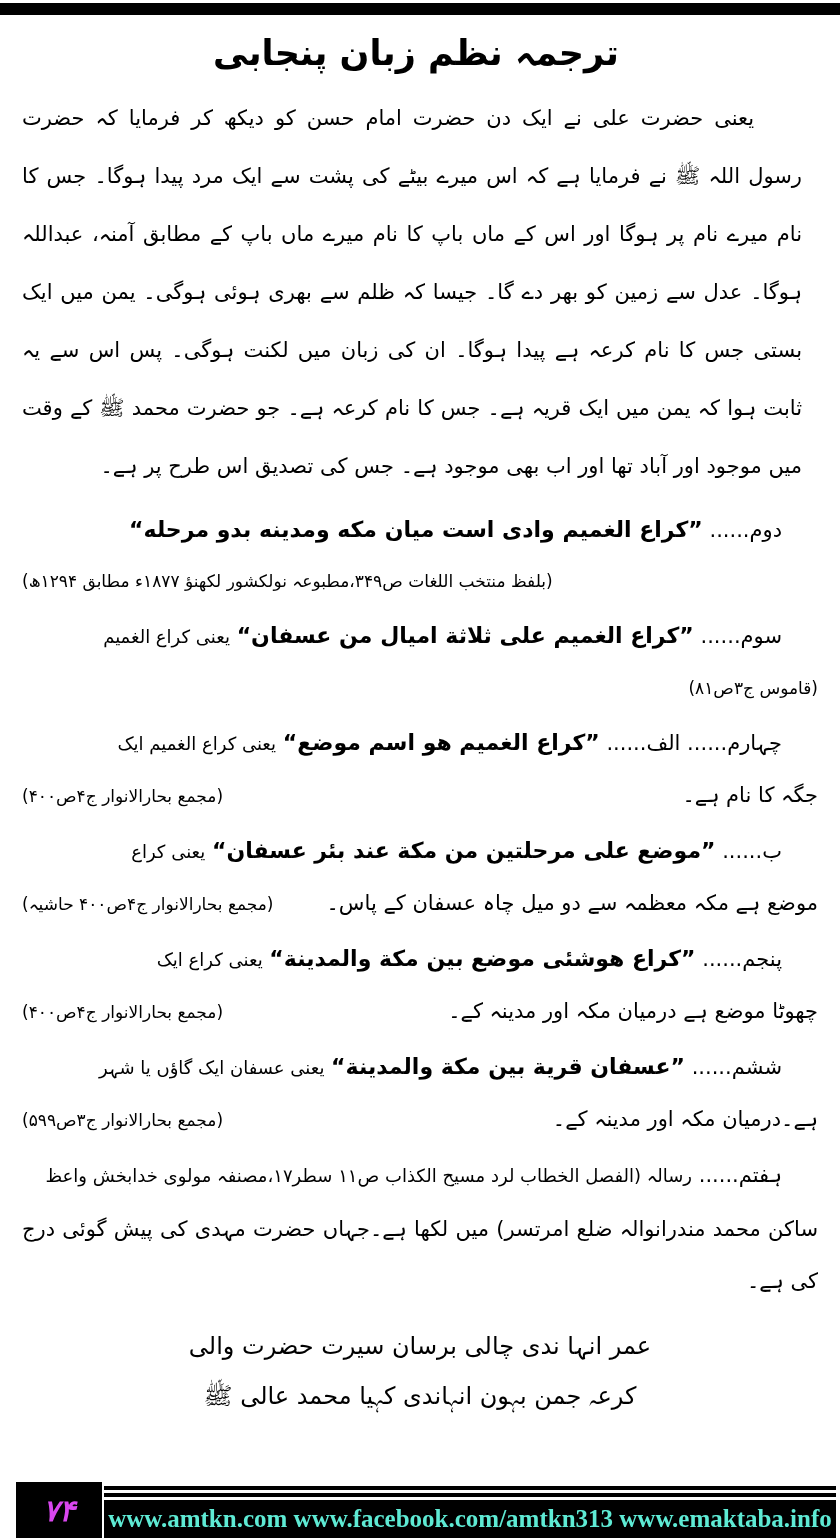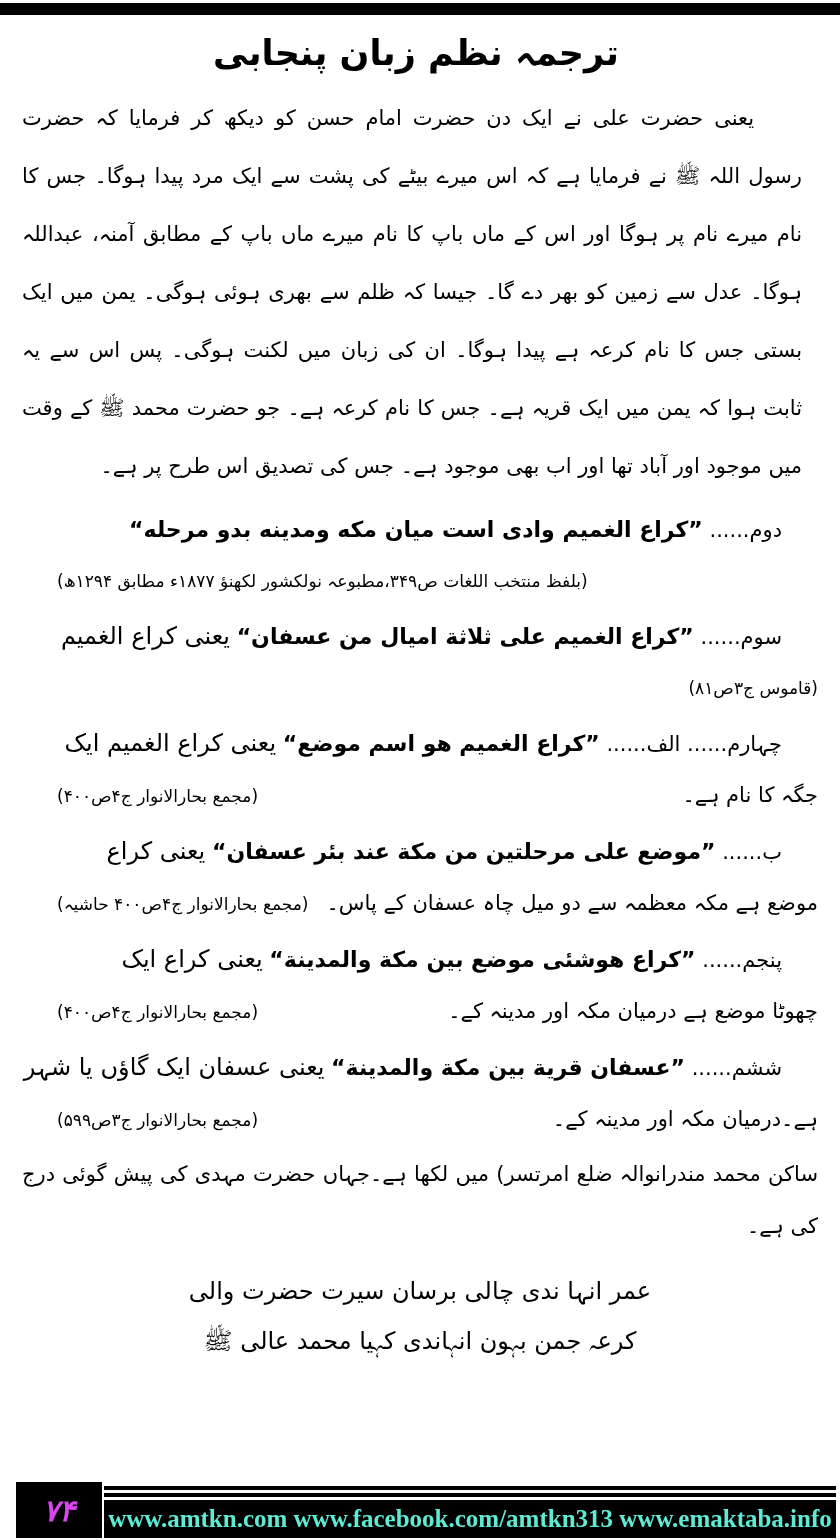--- a/index.html
+++ b/index.html
@@ -15,25 +15,25 @@
   .rule{height:12px;background:#000;margin-top:3px;}
   
   .content{direction:rtl;padding:6px 22px 0 22px;height:1408px;overflow:hidden;}
   .heading{text-align:center;font-weight:bold;font-size:35px;margin:12px 8px 16px 0;}
   .para{font-size:21px;line-height:58px;text-align:justify;text-indent:48px;
         margin:0 16px 8px 0;}
   .item-line{font-size:21px;line-height:54px;text-align:right;padding-right:36px;
              margin-top:4px;}
   .ordinal{font-size:21px;}
   .quote{font-weight:bold;font-size:22px;}
-  .tail{font-size:24px;}
+  .tail{font-size:18px;}
   .ref-line{display:flex;justify-content:space-between;align-items:baseline;
             font-size:21px;line-height:48px;margin-bottom:4px;}
   .body-text{font-size:21px;}
-  .ref{font-size:17px;white-space:nowrap;margin-left:35px;}
+  .ref{font-size:17px;white-space:nowrap;}
   .cont-line{font-size:21px;line-height:52px;text-align:justify;margin-bottom:4px;}
   .poetry{text-align:center;font-size:24px;line-height:50px;margin-top:14px;}
   
   .footer{position:absolute;left:0;bottom:0;width:840px;height:62px;background:#fff;}
   .footer-page-box{position:absolute;left:16px;bottom:2px;width:86px;height:56px;
                    background:#000;color:#d946ef;display:flex;align-items:center;
                    justify-content:center;font-weight:bold;font-style:italic;
                    font-size:30px;}
   .footer-right{position:absolute;left:104px;right:4px;bottom:2px;}
   .thin{height:4px;background:#000;margin-bottom:3px;}
@@ -106,20 +106,24 @@
     <div class="item-line">
       <span class="ordinal">ششم......</span>
       <span class="quote">”عسفان قریة بین مکة والمدینة“</span>
       <span class="tail">یعنی عسفان ایک گاؤں یا شہر</span>
     </div>
     <div class="ref-line">
       <span class="body-text">ہے۔درمیان مکہ اور مدینہ کے۔</span>
       <span class="ref">(مجمع بحارالانوار ج۳ص۵۹۹)</span>
     </div>
 
+    <div class="item-line">
+      <span class="ordinal">ہفتم......</span>
+      <span class="tail">رسالہ (الفصل الخطاب لرد مسیح الکذاب ص۱۱ سطر۱۷،مصنفہ مولوی خدابخش واعظ</span>
+    </div>
     <div class="cont-line">ساکن محمد مندرانوالہ ضلع امرتسر) میں لکھا ہے۔جہاں حضرت مہدی کی پیش گوئی درج کی ہے۔</div>
 
     <div class="poetry">
       <div>عمر انہا ندی چالی برسان سیرت حضرت والی</div>
       <div>کرعہ جمن بہون انہاندی کہیا محمد عالی ﷺ</div>
     </div>
 
   </div>
 
   <div class="footer">

